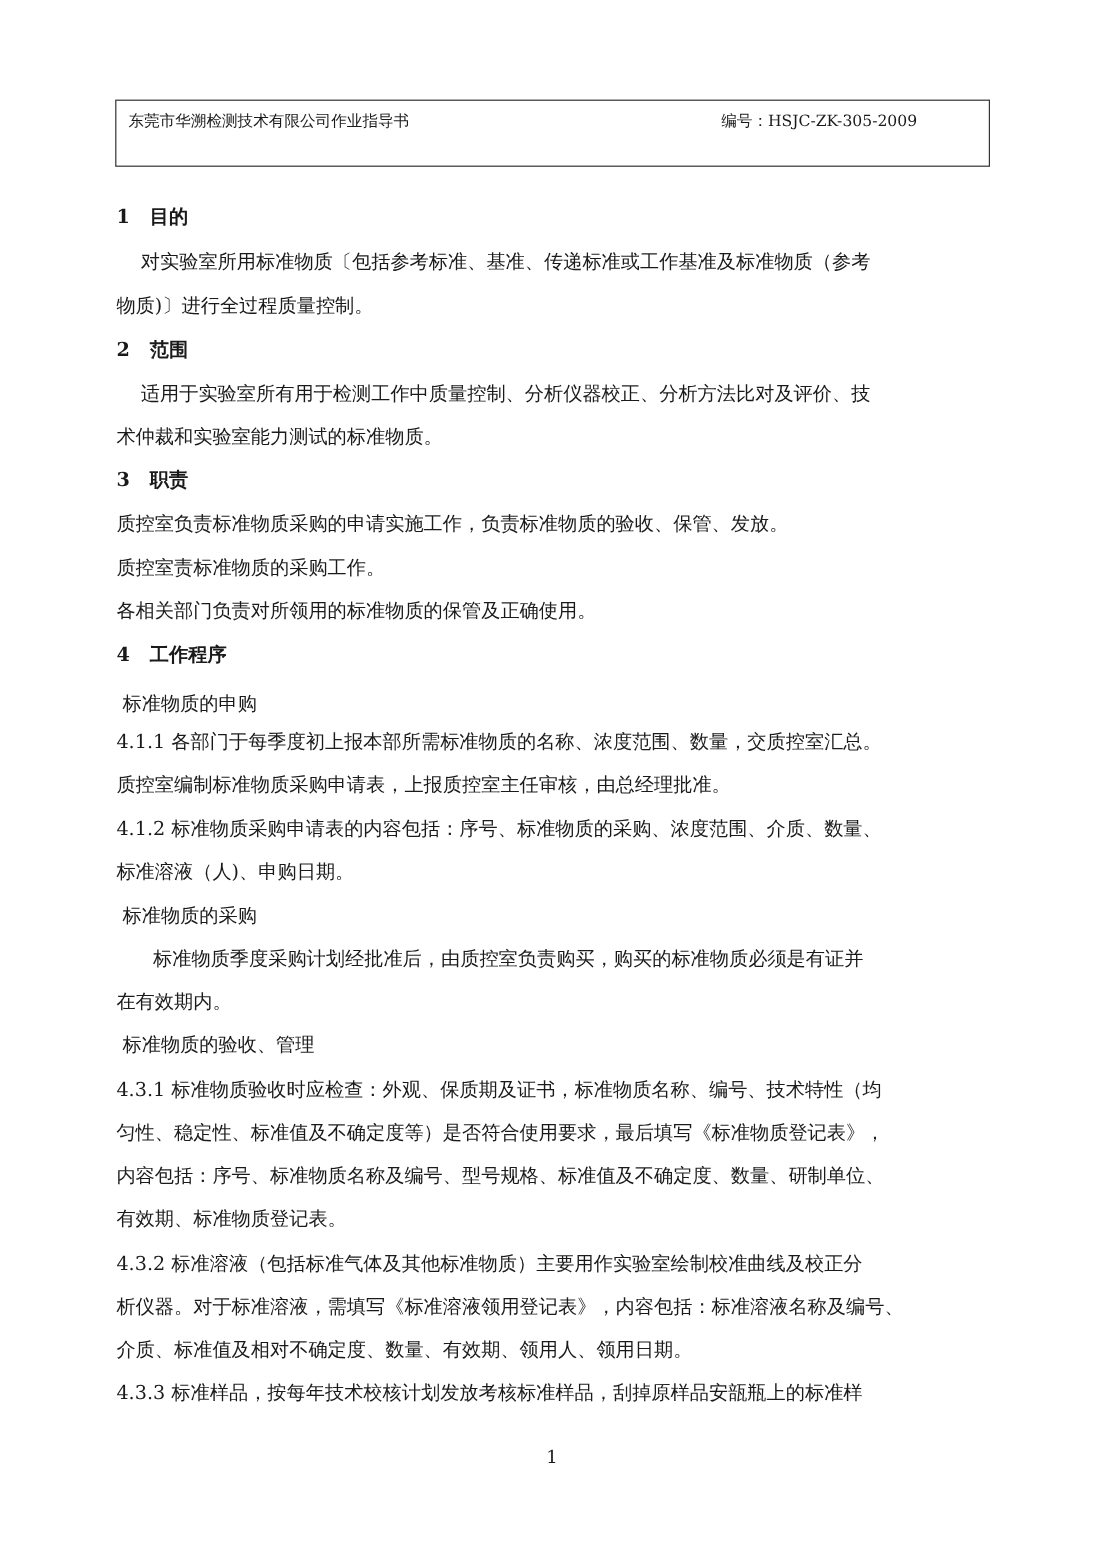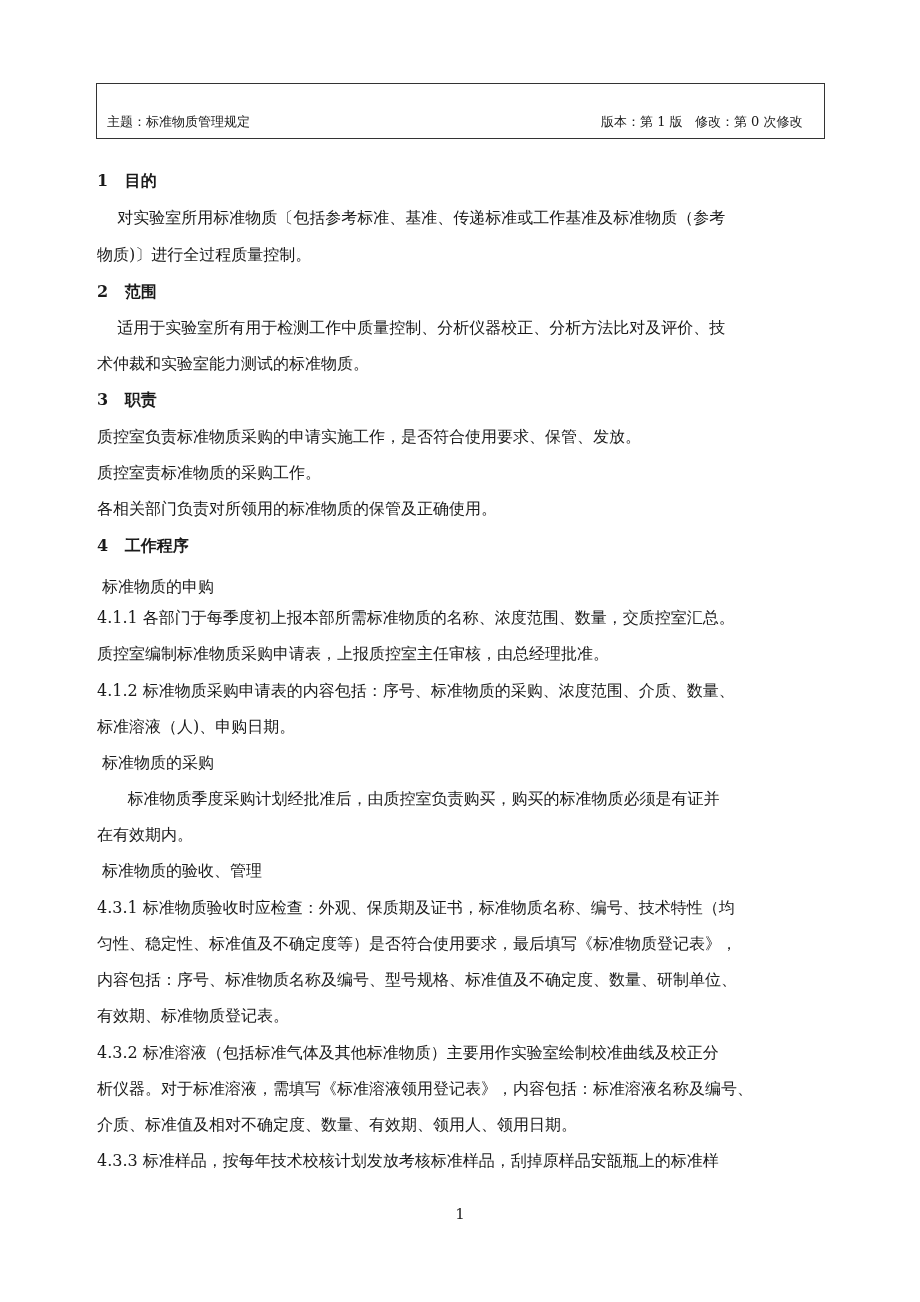--- a/index.html
+++ b/index.html
@@ -14,37 +14,37 @@
   .hb-right { position: absolute; left: 494px; white-space: pre; }
   .content { position: absolute; left: 97px; top: 168px; width: 730px; font-size: 16px; }
   .line { position: absolute; left: 0; white-space: pre; height: 26px; line-height: 26px; }
   .h { font-weight: bold; font-size: 16px; }
   .page-num { position: absolute; top: 1205px; left: 0; width: 920px; text-align: center; font-size: 15px; }
 </style>
 </head>
 <body>
 
 <div class="header-box">
-  <div class="hb-row r2">
-    <span class="hb-left">主题：标准物质管理规定</span>
-    <span class="hb-right">版本：第 1 版   修改：第 0 次修改</span>
+  <div class="hb-row r1">
+    <span class="hb-left">东莞市华溯检测技术有限公司作业指导书</span>
+    <span class="hb-right">编号：HSJC-ZK-305-2009</span>
   </div>
 </div>
 
 <div class="content">
   <div class="line h" style="top:0px">1   目的</div>
   <div class="line" style="top:37px">    对实验室所用标准物质〔包括参考标准、基准、传递标准或工作基准及标准物质（参考</div>
   <div class="line" style="top:74px">物质)〕进行全过程质量控制。</div>
 
   <div class="line h" style="top:111px">2   范围</div>
   <div class="line" style="top:147px">    适用于实验室所有用于检测工作中质量控制、分析仪器校正、分析方法比对及评价、技</div>
   <div class="line" style="top:183px">术仲裁和实验室能力测试的标准物质。</div>
 
   <div class="line h" style="top:219px">3   职责</div>
-  <div class="line" style="top:256px">质控室负责标准物质采购的申请实施工作，是否符合使用要求、保管、发放。</div>
+  <div class="line" style="top:256px">质控室负责标准物质采购的申请实施工作，负责标准物质的验收、保管、发放。</div>
   <div class="line" style="top:292px">质控室责标准物质的采购工作。</div>
   <div class="line" style="top:328px">各相关部门负责对所领用的标准物质的保管及正确使用。</div>
 
   <div class="line h" style="top:365px">4   工作程序</div>
   <div class="line" style="top:406px"> 标准物质的申购</div>
   <div class="line" style="top:437px">4.1.1 各部门于每季度初上报本部所需标准物质的名称、浓度范围、数量，交质控室汇总。</div>
   <div class="line" style="top:473px">质控室编制标准物质采购申请表，上报质控室主任审核，由总经理批准。</div>
   <div class="line" style="top:510px">4.1.2 标准物质采购申请表的内容包括：序号、标准物质的采购、浓度范围、介质、数量、</div>
   <div class="line" style="top:546px">标准溶液（人)、申购日期。</div>
   <div class="line" style="top:582px"> 标准物质的采购</div>

